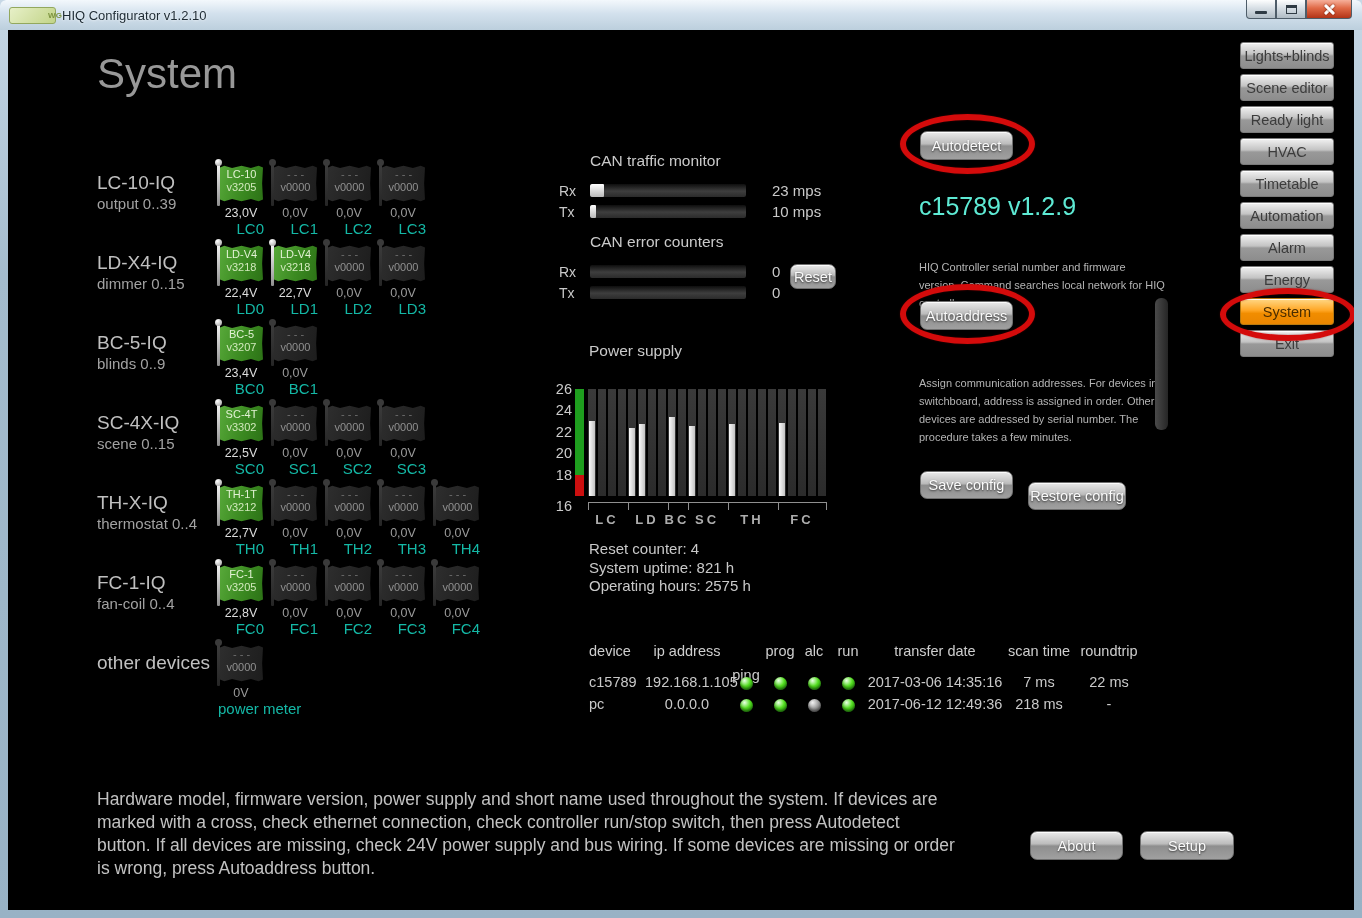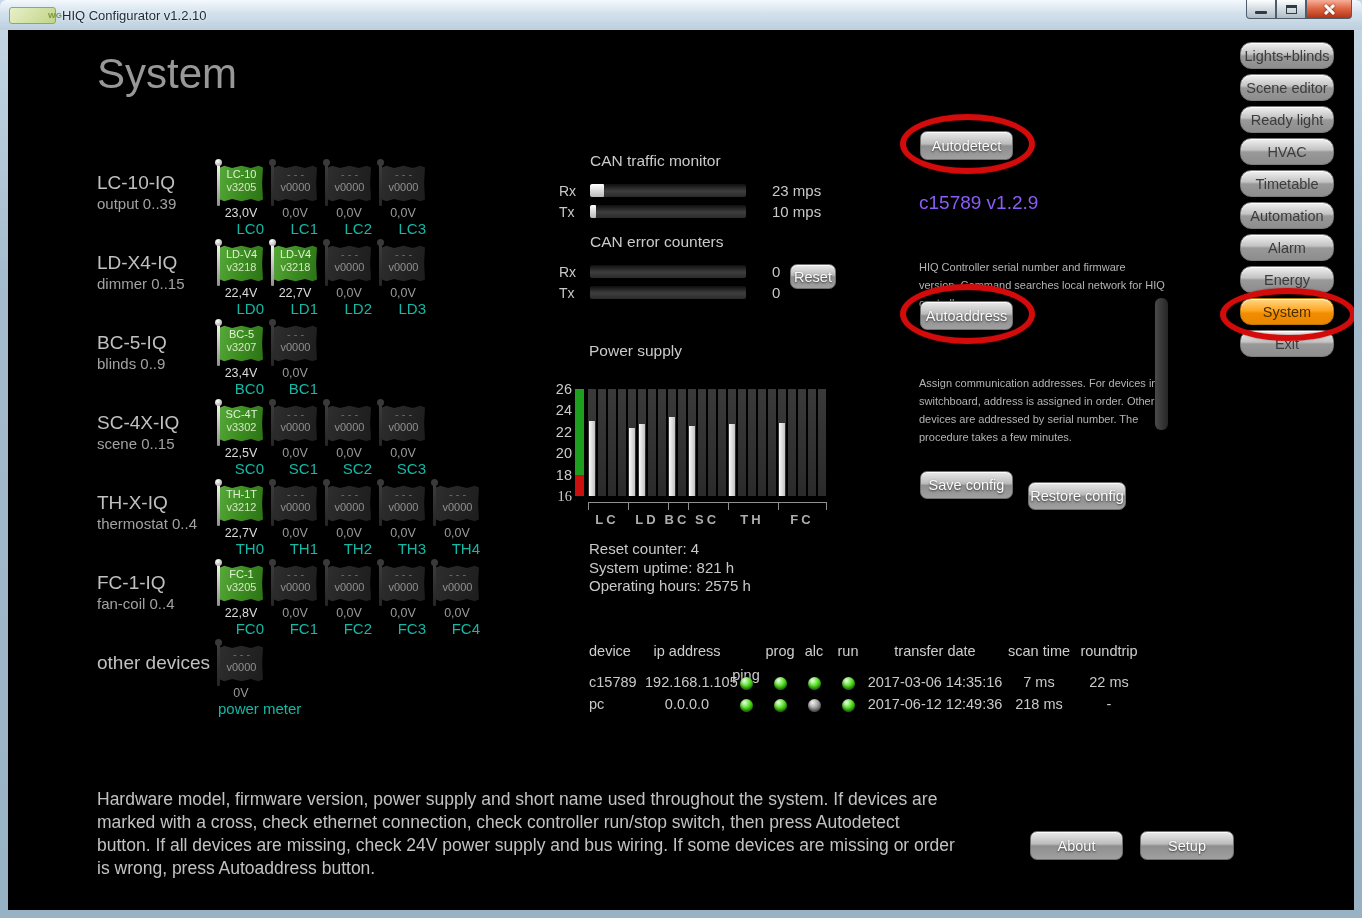--- a/index.html
+++ b/index.html
@@ -99,30 +99,30 @@
   .stable { position:absolute; left:581px; top:610px; font-size:14.5px; color:#c9c9c9; }
   .trow { display:flex; align-items:center; height:22px; }
   .trow.head { margin-bottom:9px; color:#cecece; }
   .tcell { text-align:center; }
   .led { width:13px; height:13px; border-radius:50%; display:inline-block; vertical-align:middle;
     box-shadow:0 0 3px rgba(0,0,0,.8), inset 0 -2px 3px rgba(0,0,0,.45); }
   .led.green { background:radial-gradient(circle at 35% 28%,#eaffe6,#54e020 45%,#168408); }
   .led.gray  { background:radial-gradient(circle at 35% 28%,#f2f2f2,#a2a2a2 45%,#595959); }
 
   
-  .rp-version { position:absolute; left:911px; top:162px; font-size:19px; color:#8b5cf6; }
+  .rp-version { position:absolute; left:911px; top:162px; font-size:25px; color:#5eead4; }
   .rp-par { position:absolute; font-size:11px; line-height:18px; color:#b4b4b4;margin-top:32px; }
   .red-ellipse { position:absolute; border:6px solid #d40b0b; border-radius:50%; pointer-events:none;
     box-shadow:0 0 2px rgba(120,0,0,.5), inset 0 0 2px rgba(120,0,0,.5); }
   .scroll-thumb { position:absolute; left:1147px; top:268px; width:13px; height:132px; border-radius:6px;
     background:linear-gradient(90deg,#4a4a4a,#262626); cursor:pointer; }
 
   
   .nav { position:absolute; left:1232px; top:12px; }
-  .nav-btn { width:94px; height:27px; margin-bottom:5px; border-radius:11px; border:1px solid #7a7a7a;
+  .nav-btn { width:94px; height:27px; margin-bottom:5px; border-radius:3px; border:1px solid #7a7a7a;
     background:linear-gradient(180deg,#f1f1f1,#c3c3c3 44%,#999 52%,#8d8d8d);
     box-shadow:inset 0 1px 0 rgba(255,255,255,.9), 0 2px 3px rgba(0,0,0,.7);
     color:#3c3c3c; font-size:14.5px; display:flex; align-items:center; justify-content:center; cursor:pointer; }
   .nav-btn.active { background:linear-gradient(180deg,#ffd886,#ffa726 45%,#f18d00 58%,#ea8500);
     color:#4a2d00; border-color:#b97a10; }
 
   .footer-text { position:absolute; left:89px; top:758px; width:860px; font-size:17.5px;
     line-height:23px; color:#c2c2c2; }
 </style>
 </head>
@@ -450,21 +450,21 @@
   <div class="btn" style="left:782px; top:234px; width:46px; height:25px;">Reset</div>
 
   <div class="power">
     <div class="power-title">Power supply</div>
     <div class="chart" id="power-chart">
         <div class="ytick" style="top: 11px;">26</div>
         <div class="ytick" style="top: 32.4px;">24</div>
         <div class="ytick" style="top: 53.8px;">22</div>
         <div class="ytick" style="top: 75.2px;">20</div>
         <div class="ytick" style="top: 96.6px;">18</div>
-        <div class="ytick" style="top: 118px; font-family: Liberation Serif, serif;">16</div>
+        <div class="ytick" style="top: 128px;">16</div>
         <div class="zone-strip">
           <div class="zone-green" style="height: 85.6px;"></div>
           <div class="zone-red" style="height: 21.4px;"></div>
         </div>
         <div class="plot">
           <div class="slot">
             <div class="bar" style="height: 75px;"></div>
           </div>
           <div class="slot"></div>
           <div class="slot"></div>

